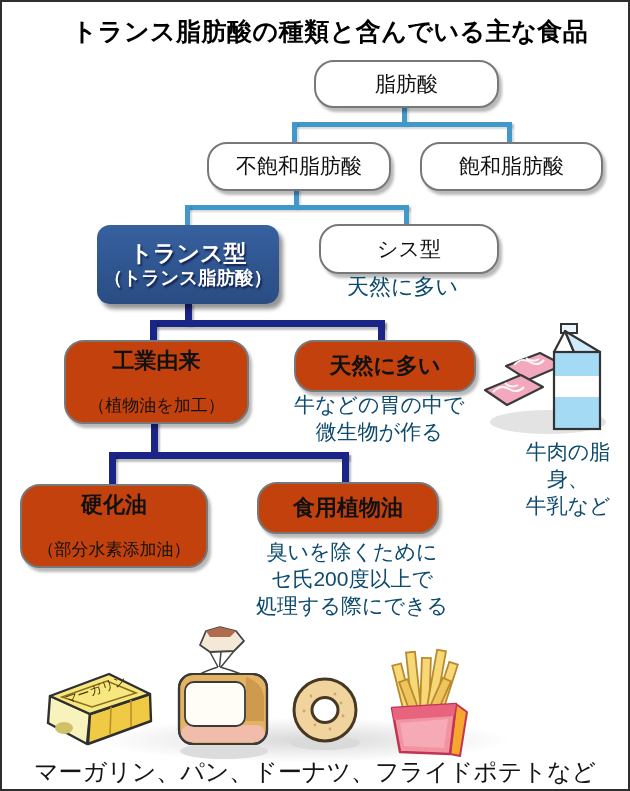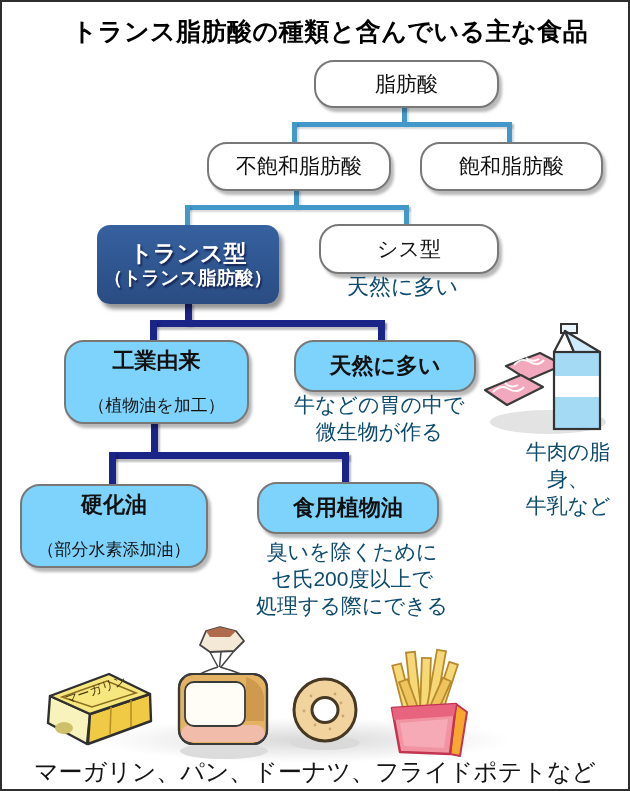--- a/index.html
+++ b/index.html
@@ -31,21 +31,21 @@
   #c-nv-v4{left:149px;top:417px;width:7px;height:36px}
   #c-nv-h2{left:107px;top:450px;width:240px;height:7px}
   #c-nv-v5{left:107px;top:450px;width:7px;height:33px}
   #c-nv-v6{left:340px;top:450px;width:7px;height:31px}
   
   .node{
     position:absolute;display:flex;flex-direction:column;align-items:center;justify-content:center;
     border:2.5px solid #787878;border-radius:20px;background:#fff;
     box-shadow:3px 4px 3px rgba(0,0,0,0.28);font-size:21px;line-height:1.18;text-align:center;
   }
-  .node.gray{background:#7dd3fc;gap:22px;}
+  .node.gray{background:#c2410c;gap:22px;}
   .node .t-bold{font-weight:bold;font-size:22px;}
   .node .sub{font-size:17px;}
   .node.trans{
     background:linear-gradient(180deg,#36619f,#2a4c83);border:none;border-radius:13px;
     color:#fff;font-weight:bold;box-shadow:4px 5px 4px rgba(0,0,0,0.42);
     text-shadow:1.5px 2px 2px rgba(0,0,40,0.65);
   }
   .trans .line1{font-size:23px;}
   .trans .line2{font-size:18.5px;}
   #n-fatty{left:312px;top:58px;width:181px;height:44px}

